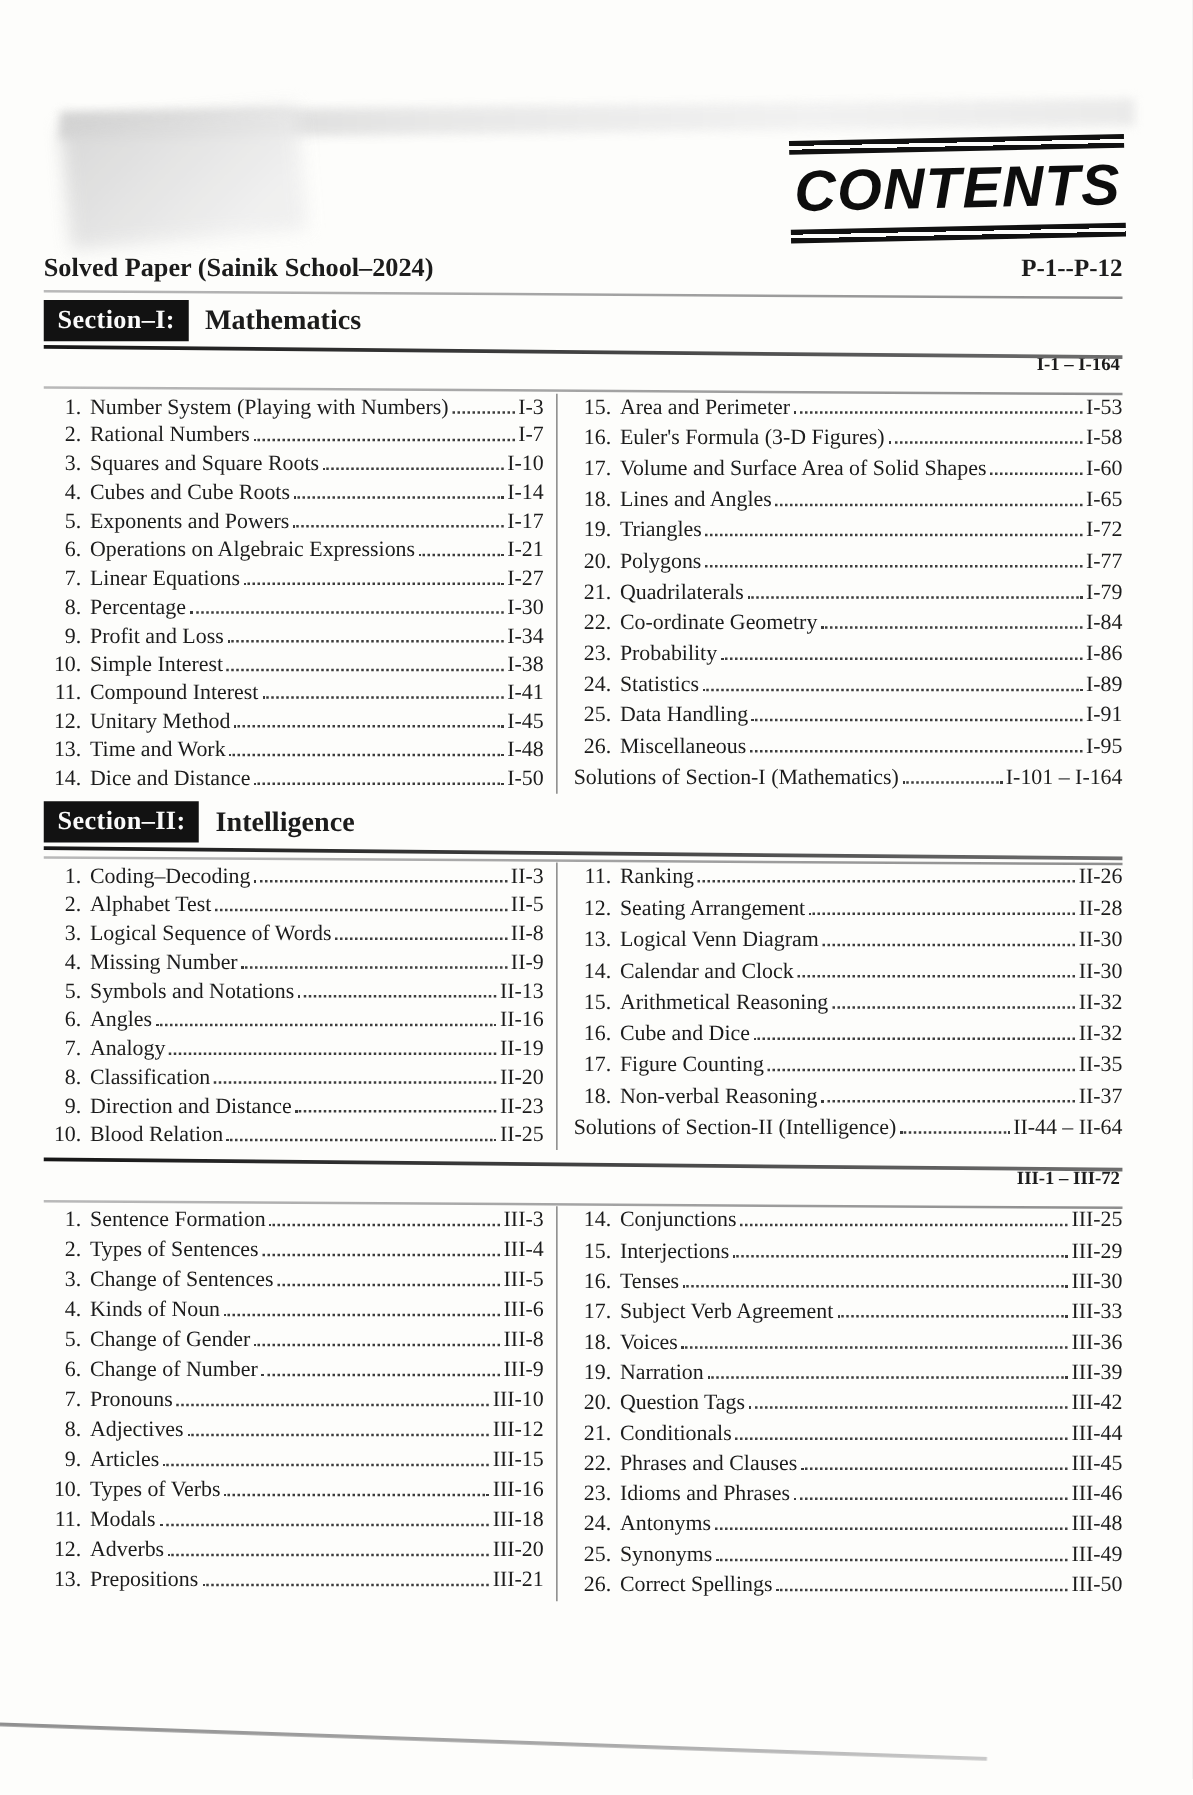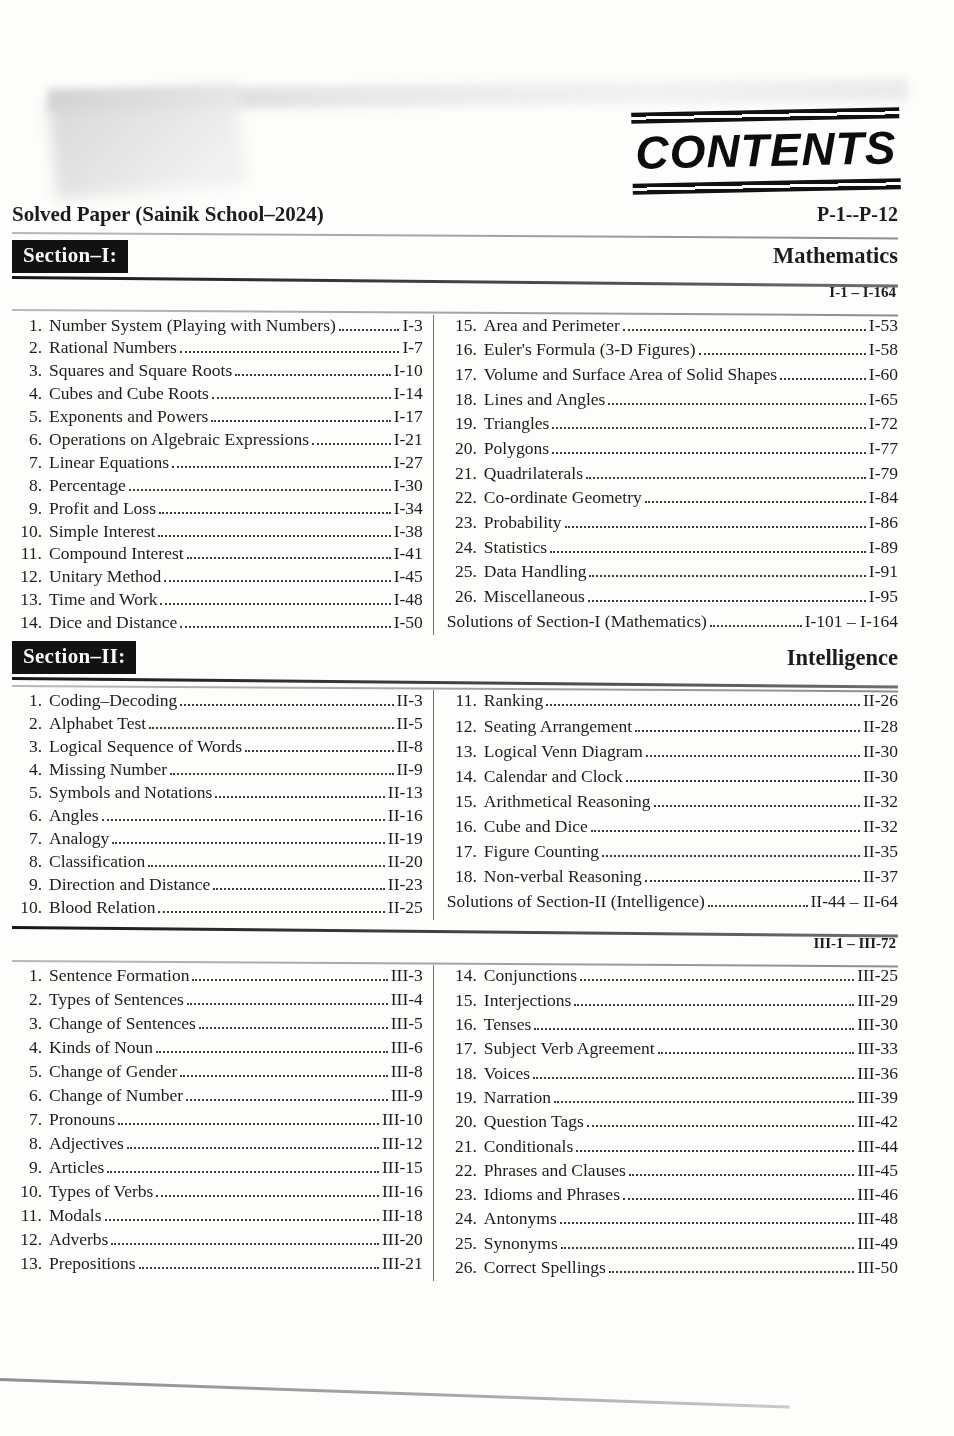--- a/index.html
+++ b/index.html
@@ -20,28 +20,28 @@
     transform:rotate(2deg); transform-origin:left center; filter:blur(.4px);}
   
   .contents-box{position:absolute; top:110px; right:54px; width:268px;
     transform:rotate(-1.2deg); text-align:center;}
   .dbl{height:11px;
     background:linear-gradient(#111 0 4px, transparent 4px 7px, #111 7px 11px);}
   .contents-title{font-family:"Liberation Sans", sans-serif; font-weight:bold;
     font-style:italic; font-size:46px; letter-spacing:1px; color:#0d0d0d;
     padding:6px 0 8px; line-height:1;}
   
-  .content{position:absolute; left:12px; right:56px; top:202px;}
+  .content{position:absolute; left:35px; right:56px; top:202px;}
   .solved-row{display:flex; justify-content:space-between; align-items:baseline;}
   .solved-label{font-size:21px; font-weight:bold;}
   .solved-range{font-size:20px; font-weight:600;}
   .hairline{height:1.5px; background:linear-gradient(to right,#b9b9b9,#8e8e8e);
     margin-top:5px; transform:rotate(0.35deg); transform-origin:left center;}
   .section{margin-top:6px;}
-  .sec-head{display:flex; align-items:center; margin-top:6px;justify-content:space-between;}
+  .sec-head{display:flex; align-items:center; margin-top:6px;}
   .sec-badge{background:#121212; color:#fafafa; font-weight:bold; font-size:21px;
     padding:3px 11px 5px; letter-spacing:.3px;}
   .sec-title{font-weight:bold; font-size:22.5px; margin-left:13px;}
   .sec-rule{height:2.5px; background:linear-gradient(to right,#161616,#6e6e6e);
     margin-top:3px; transform:rotate(0.55deg); transform-origin:left center;}
   .range-row{text-align:right; font-size:15px; font-weight:600; padding:6px 2px 3px;}
   .cols{display:flex; margin-top:4px;}
   .col-left{width:47.5%; padding-right:10px; box-sizing:border-box;}
   .col-right{width:52.5%; border-left:1.5px solid #6f6f6f; padding-left:13px;
     box-sizing:border-box;}

